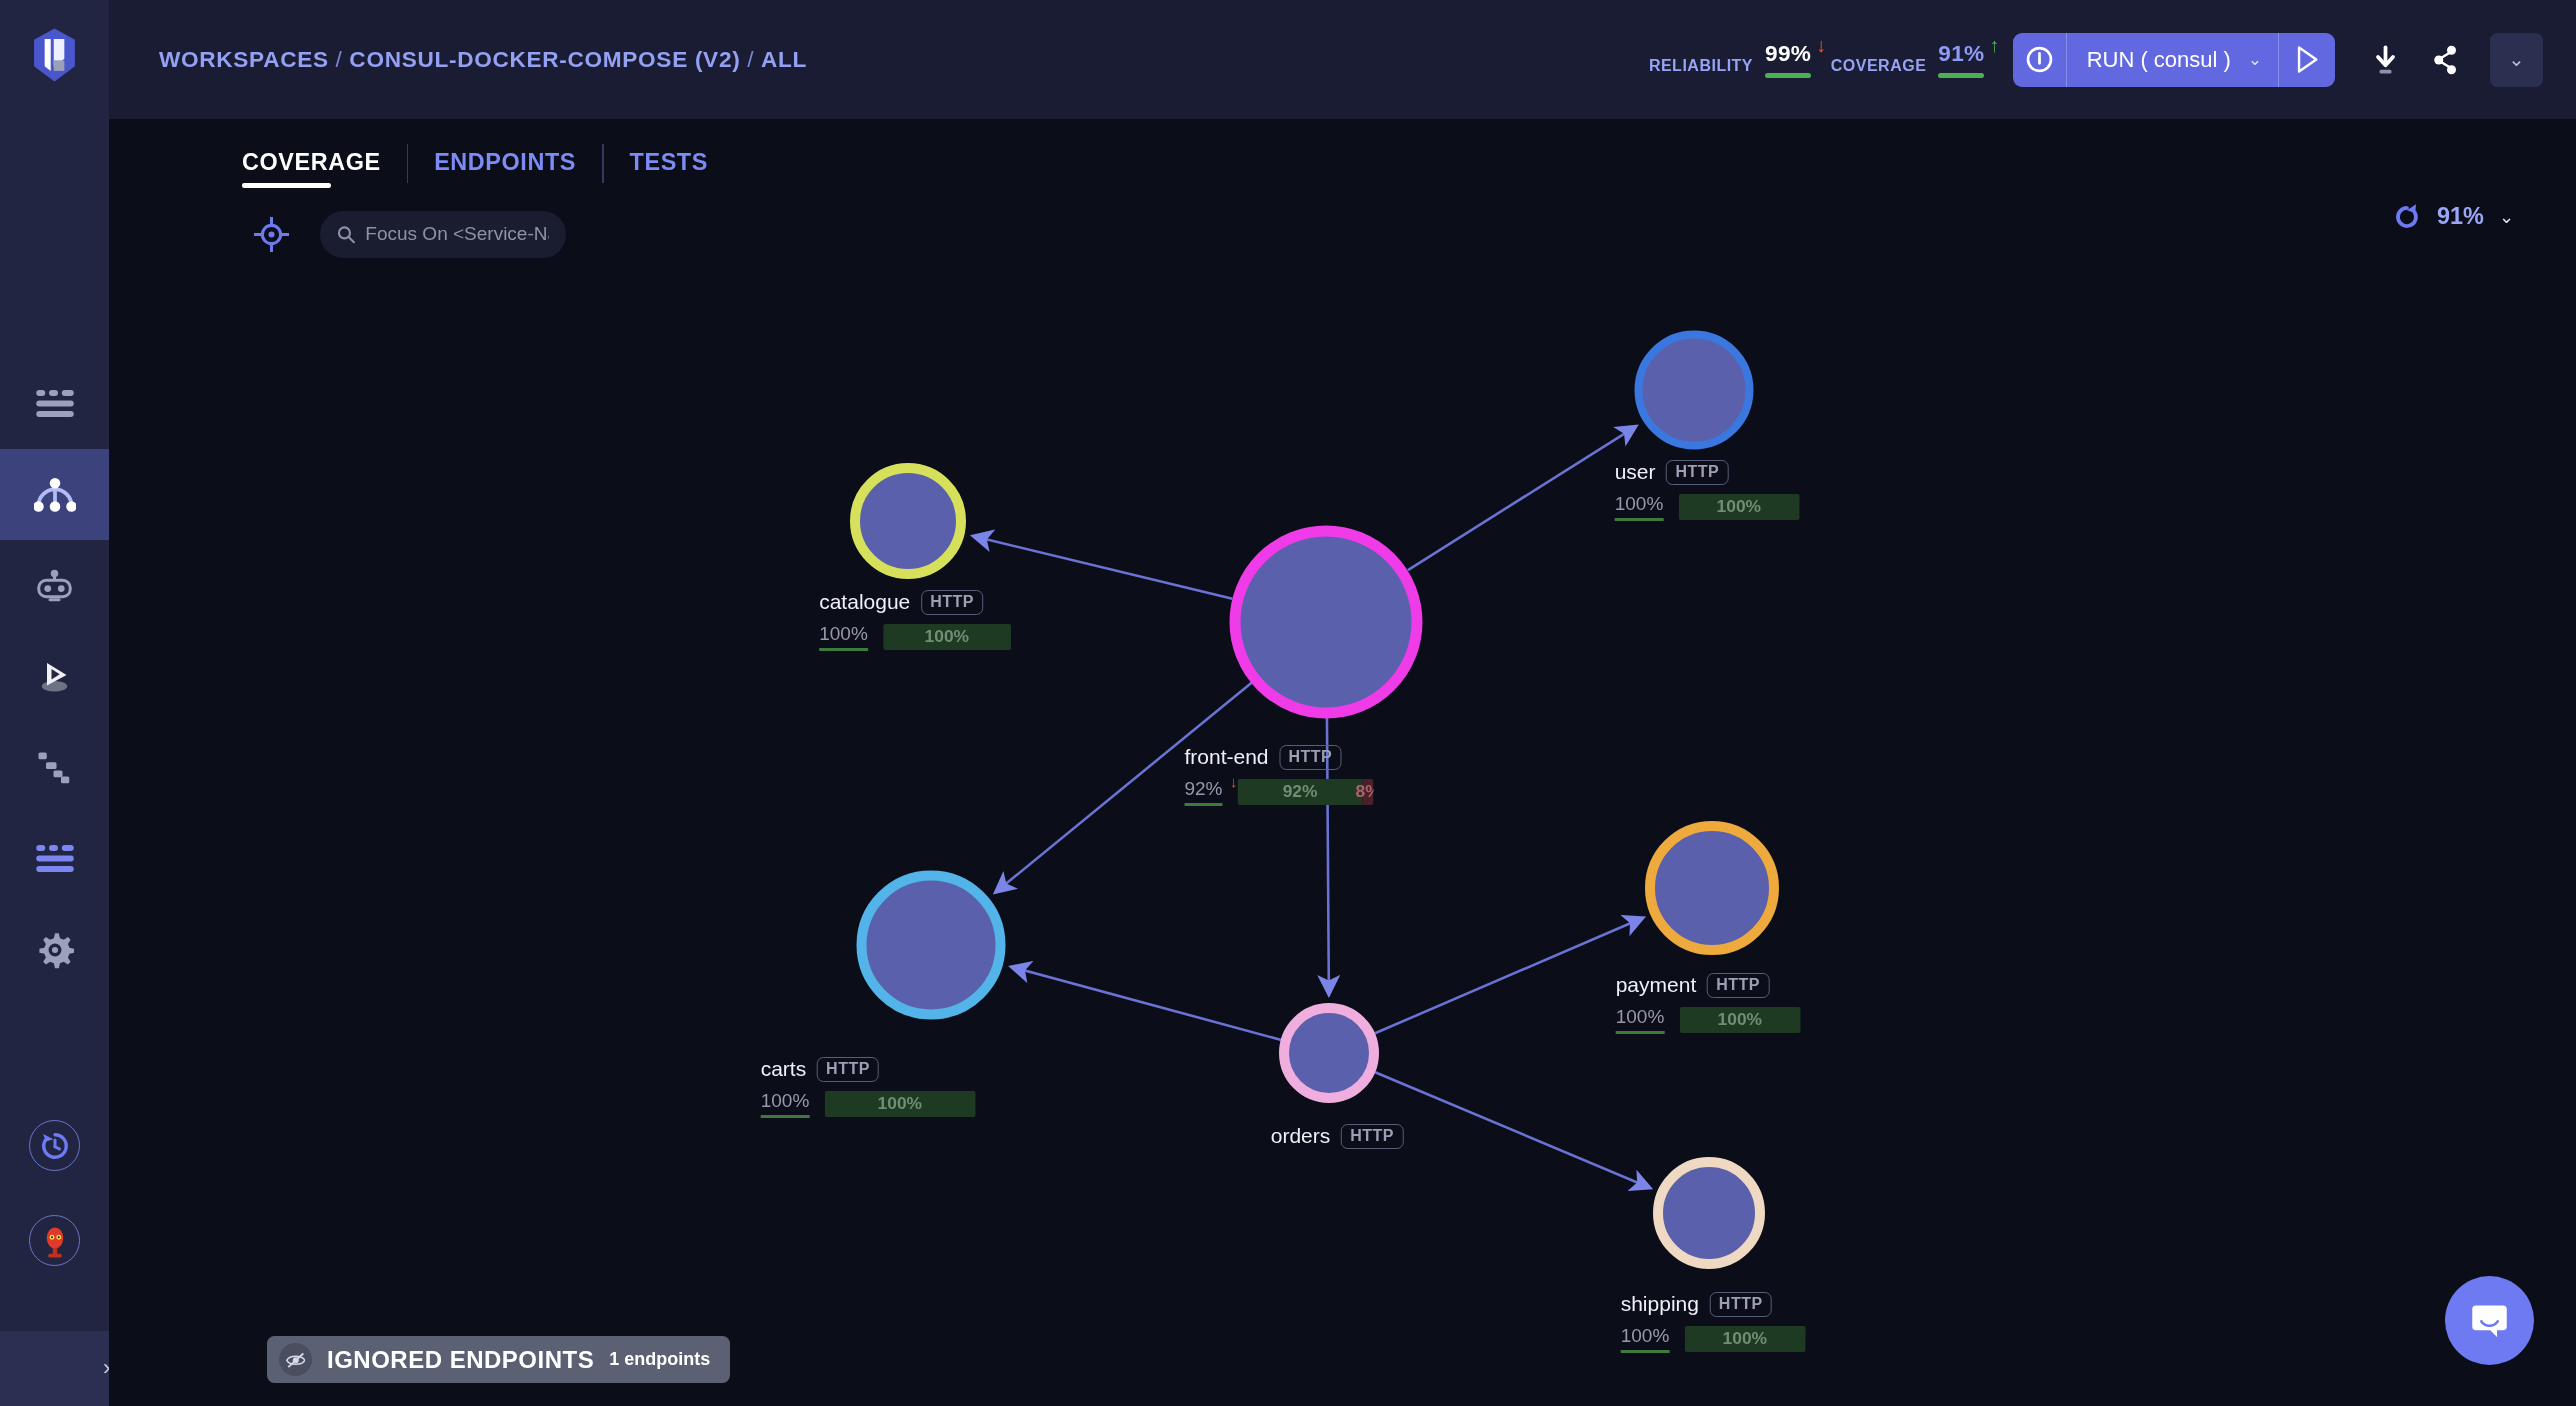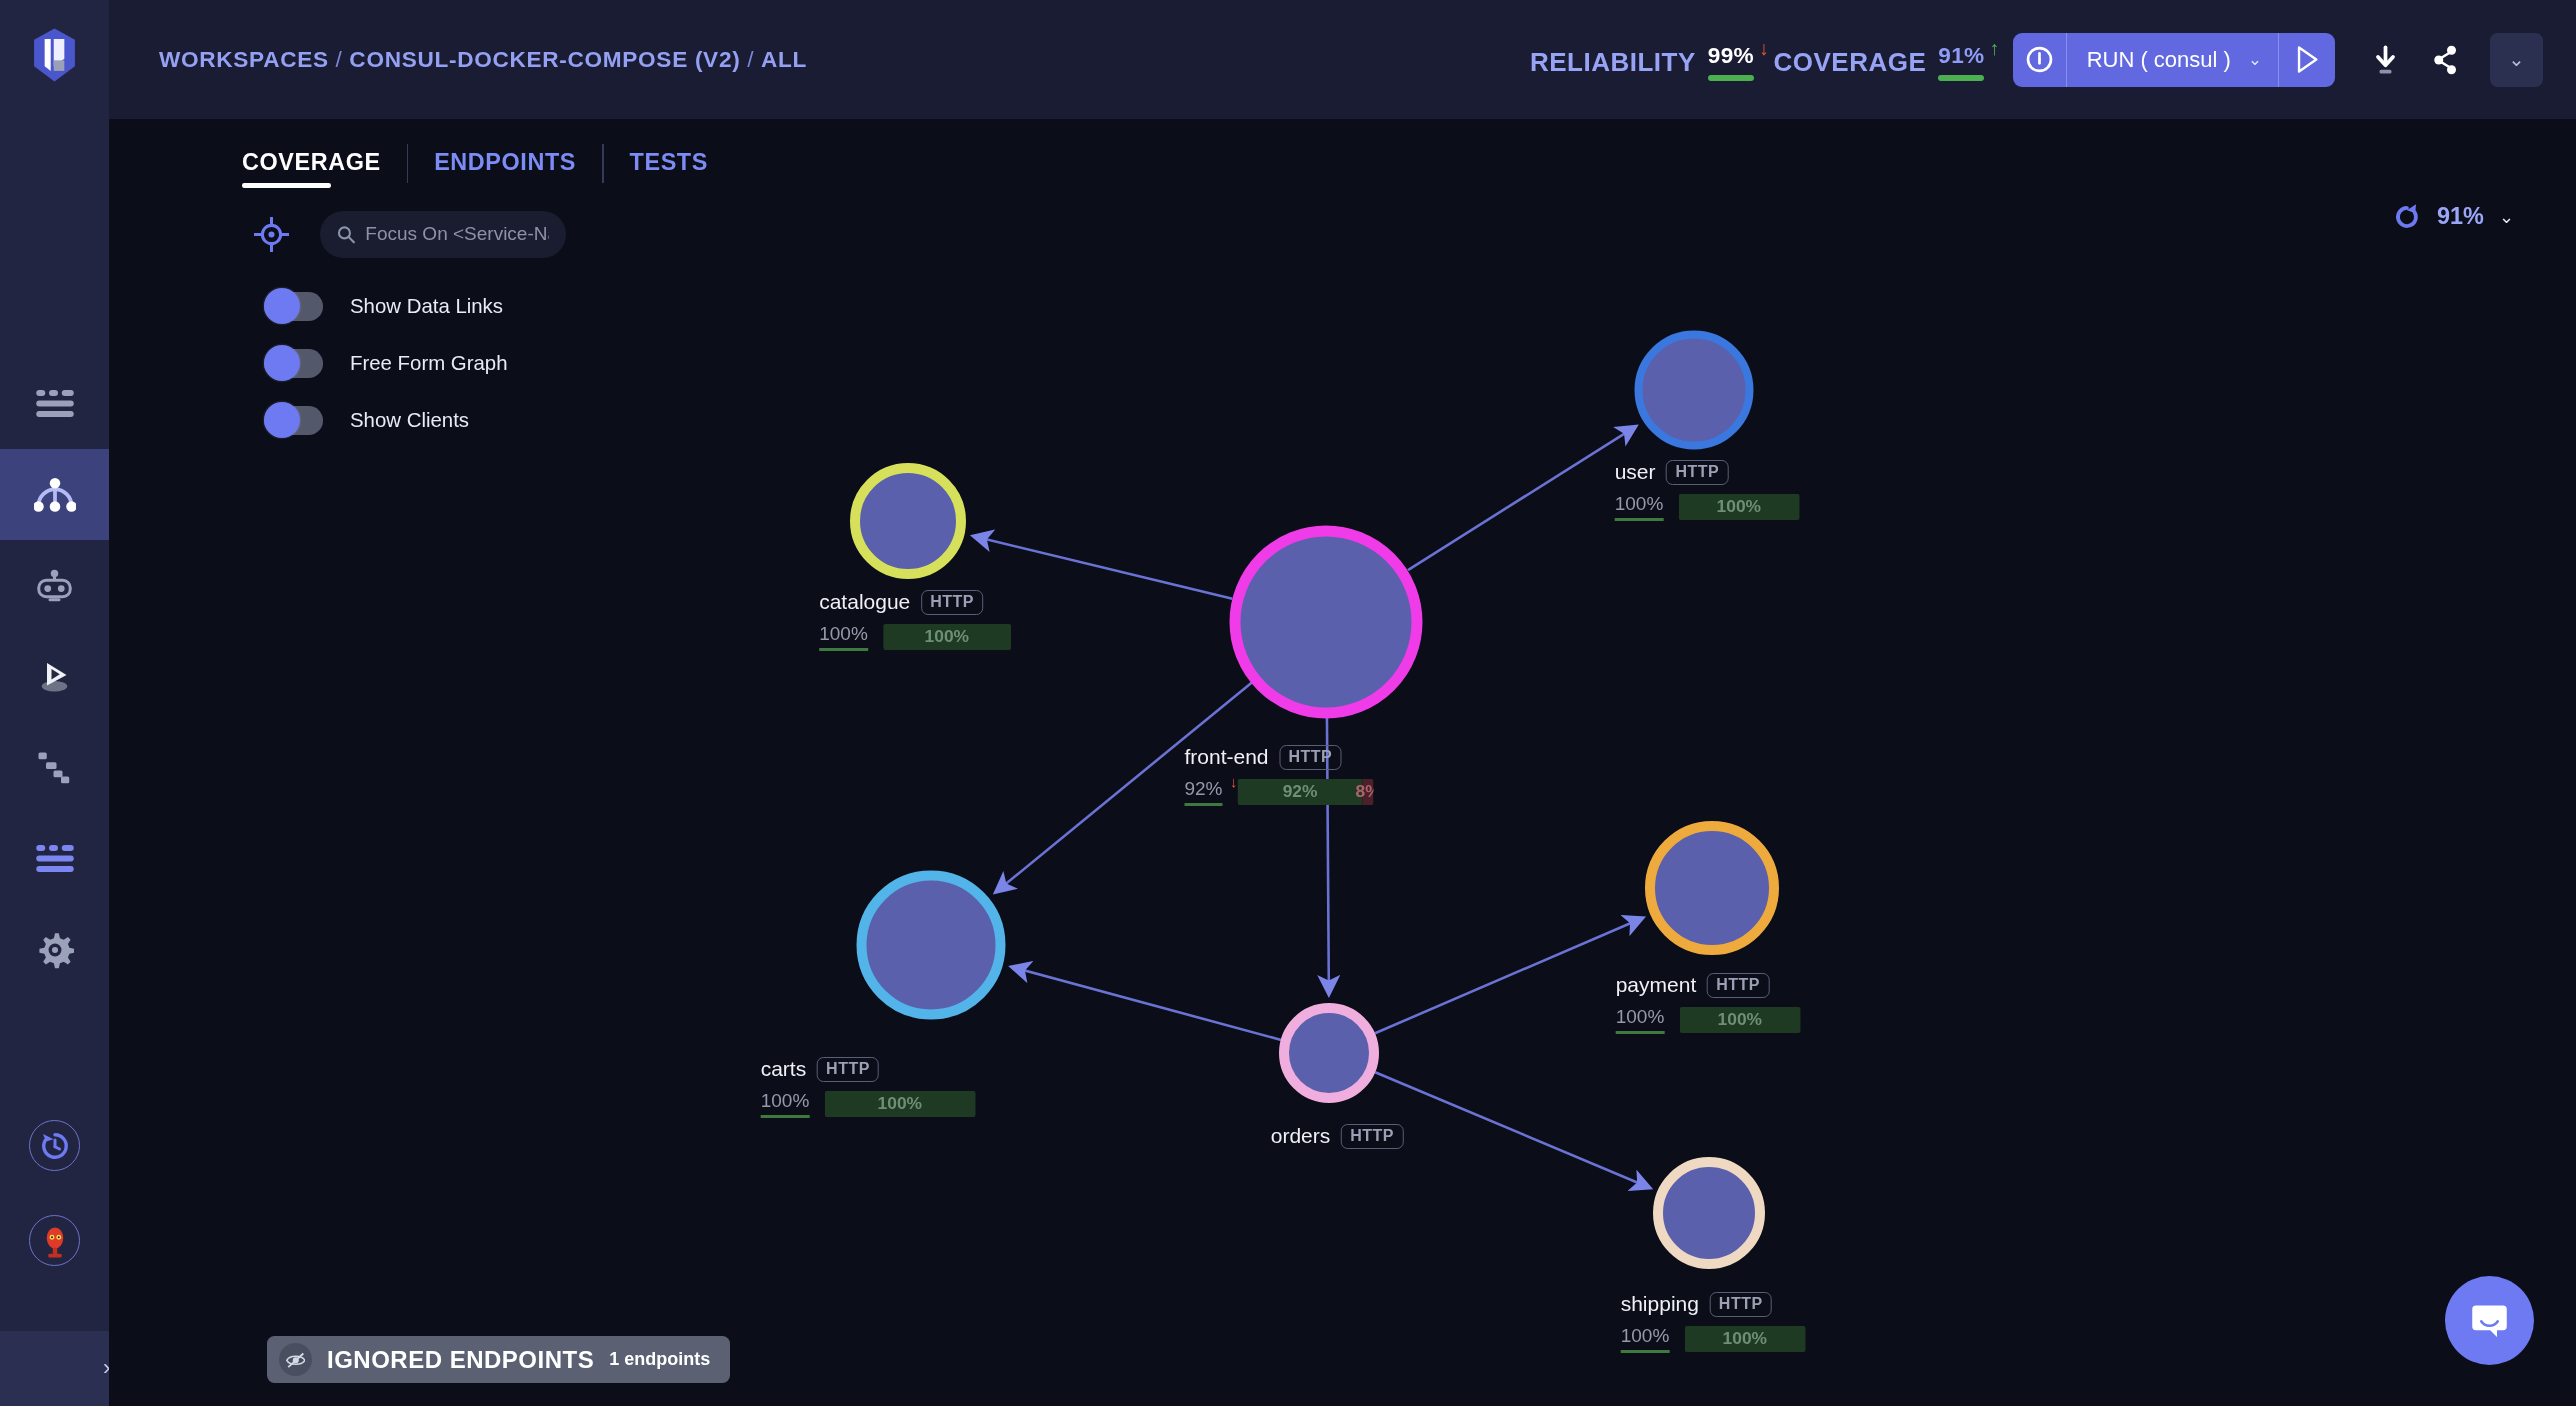--- a/index.html
+++ b/index.html
@@ -64,21 +64,21 @@
   .breadcrumb {
     color: #94a0f2; font-size: 22.6px; letter-spacing: 0.7px; font-weight: 700;
     white-space: nowrap;
   }
   .breadcrumb .sep { color: #7b86d8; margin: 0 6.8px; font-weight: 400; }
   .topbar-right {
     margin-left: auto; display: flex; align-items: center; gap: 0;
   }
   .metric { display: flex; align-items: flex-end; margin-right: 19.6px; }
   .metric-label {
-    color: #97a3f4; font-size: 26px; font-weight: 700; letter-spacing: 0.5px;
+    color: #97a3f4; font-size: 16px; font-weight: 700; letter-spacing: 0.5px;
     margin-right: 12px; padding-bottom: 3px; margin-top: 8px;
   }
   .metric-val-wrap { position: relative; }
   .metric-val {
     font-size: 22.6px; font-weight: 700; letter-spacing: 0.3px;
     padding-bottom: 6px; display: block;
   }
   .metric-val.white { color: #ffffff; }
   .metric-val.blue { color: #8f9cf6; }
   .metric-underline { height: 5.3px; border-radius: 3px; background: #4caf50; }
@@ -435,40 +435,20 @@
       <div class="zoom-ctl">
         <svg width="30" height="30" viewBox="0 0 40 40">
           <path d="M20 8 a12 12 0 1 0 10 5.5" stroke="#6d7af2" stroke-width="5" fill="none" stroke-linecap="round"></path>
           <path d="M32 3 L31 15 L20 11 Z" fill="#6d7af2"></path>
         </svg>
         <span class="zoom-val">91%</span>
         <span class="zoom-caret">⌄</span>
       </div>
     </div>
 
-    <div class="toggles">
-      <div class="toggle-row">
-        <div class="switch">
-            <div class="knob"></div>
-          </div>
-        <span class="toggle-label">Show Data Links</span>
-      </div>
-      <div class="toggle-row">
-        <div class="switch">
-            <div class="knob"></div>
-          </div>
-        <span class="toggle-label">Free Form Graph</span>
-      </div>
-      <div class="toggle-row">
-        <div class="switch">
-            <div class="knob"></div>
-          </div>
-        <span class="toggle-label">Show Clients</span>
-      </div>
-    </div>
 
     <div class="canvas">
       <svg id="edge-layer" width="2467" height="1406" viewBox="0 0 3269 1864">
         <defs>
           <marker id="arrow" markerWidth="9" markerHeight="9" refX="7.5" refY="4.5" orient="auto">
             <path d="M0,0 L9,4.5 L0,9 L2.2,4.5 Z" fill="#7b85e8"></path>
           </marker>
         </defs>
         <g id="edge-group">
             <line x1="1721.28065763979" y1="755.7409406664979" x2="2023.0192199592118" y2="565.5279249949117" stroke="#6a73d4" stroke-width="3.4" marker-end="url(#arrow)"></line>

